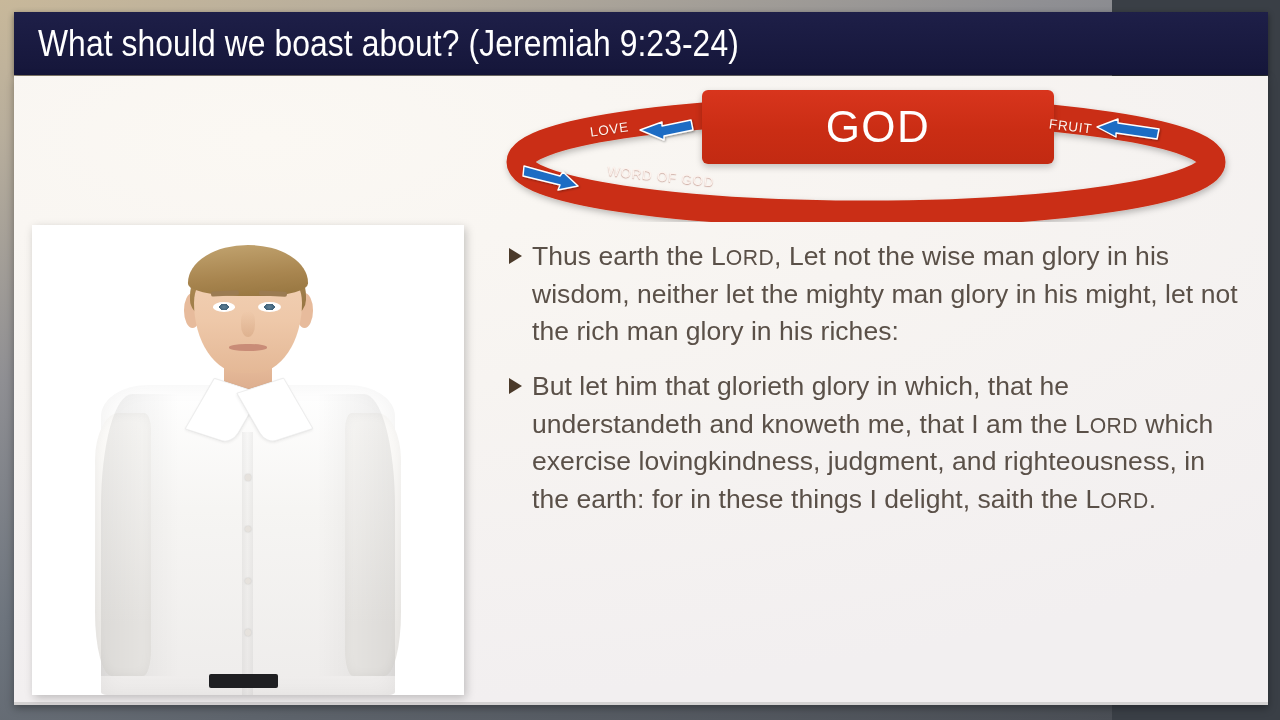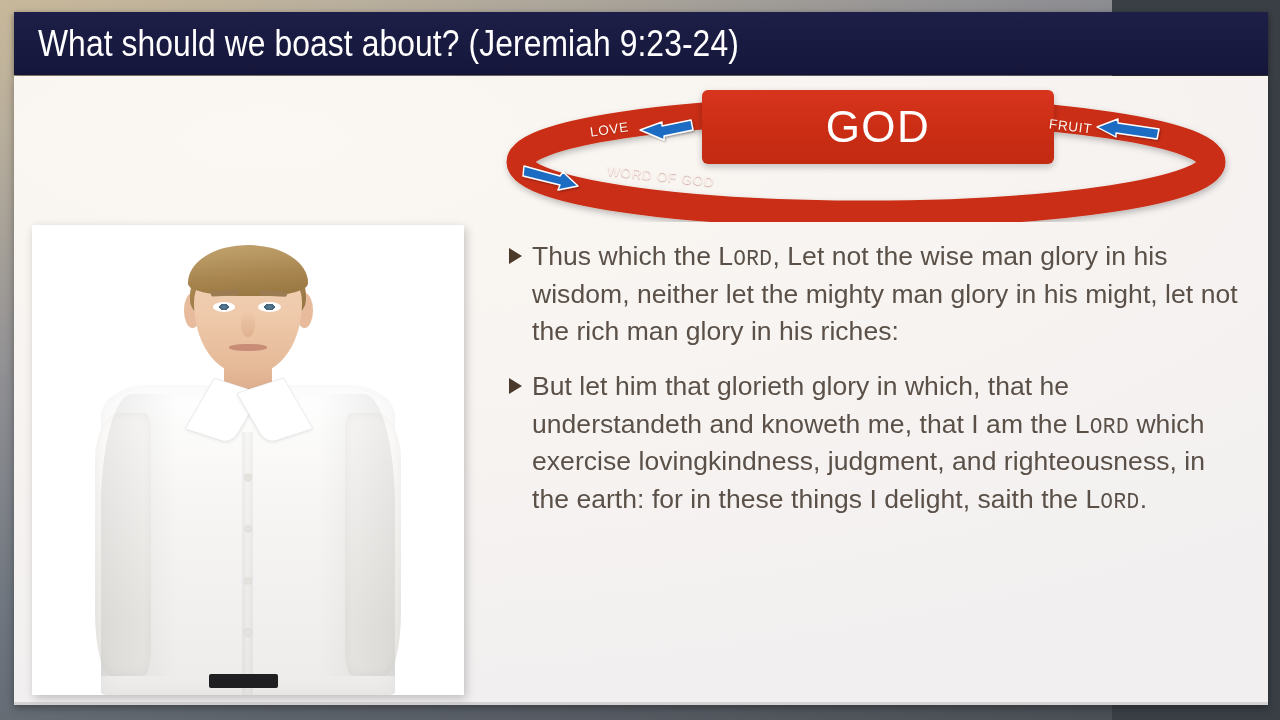--- a/index.html
+++ b/index.html
@@ -256,21 +256,21 @@
   }
   .bullet-marker {
     position: absolute;
     left: 3px;
     top: 10px;
     width: 0; height: 0;
     border-left: 13px solid #4b3a2a;
     border-top: 8px solid transparent;
     border-bottom: 8px solid transparent;
   }
-  .smallcaps { font-size: 0.80em; letter-spacing: 0.4px; font-family: Liberation Mono, monospace; }
+  .smallcaps { font-size: 0.80em; letter-spacing: 0.4px; }
 
   
   #slide-bottom-edge {
     position: absolute;
     left: 0; bottom: 0;
     width: 100%; height: 3px;
     background: rgba(0,0,0,0.12);
   }
 </style>
 </head>
@@ -349,21 +349,21 @@
       </div>
 
       <span class="ring-label" id="label-love">LOVE</span>
       <span class="ring-label" id="label-fruit">FRUIT</span>
       <span class="ring-label" id="label-word">WORD OF GOD</span>
     </div>
 
     <div id="bullets">
       <div class="bullet">
         <span class="bullet-marker"></span>
-        <span class="bullet-body"><span>Thus which the </span><span>L</span><span class="smallcaps">ORD</span><span>, Let not the wise man glory in his wisdom, neither let the mighty man glory in his might, let not the rich man glory in his riches:</span></span>
+        <span class="bullet-body"><span>Thus earth the </span><span>L</span><span class="smallcaps">ORD</span><span>, Let not the wise man glory in his wisdom, neither let the mighty man glory in his might, let not the rich man glory in his riches:</span></span>
       </div>
       <div class="bullet">
         <span class="bullet-marker"></span>
         <span class="bullet-body"><span>But let him that glorieth glory in which, that he understandeth and knoweth me, that I am the </span><span>L</span><span class="smallcaps">ORD</span><span> which exercise lovingkindness, judgment, and righteousness, in the earth: for in these things I delight, saith the </span><span>L</span><span class="smallcaps">ORD</span><span>.</span></span>
       </div>
     </div>
 
     <div id="slide-bottom-edge"></div>
   </div>
 </div>

